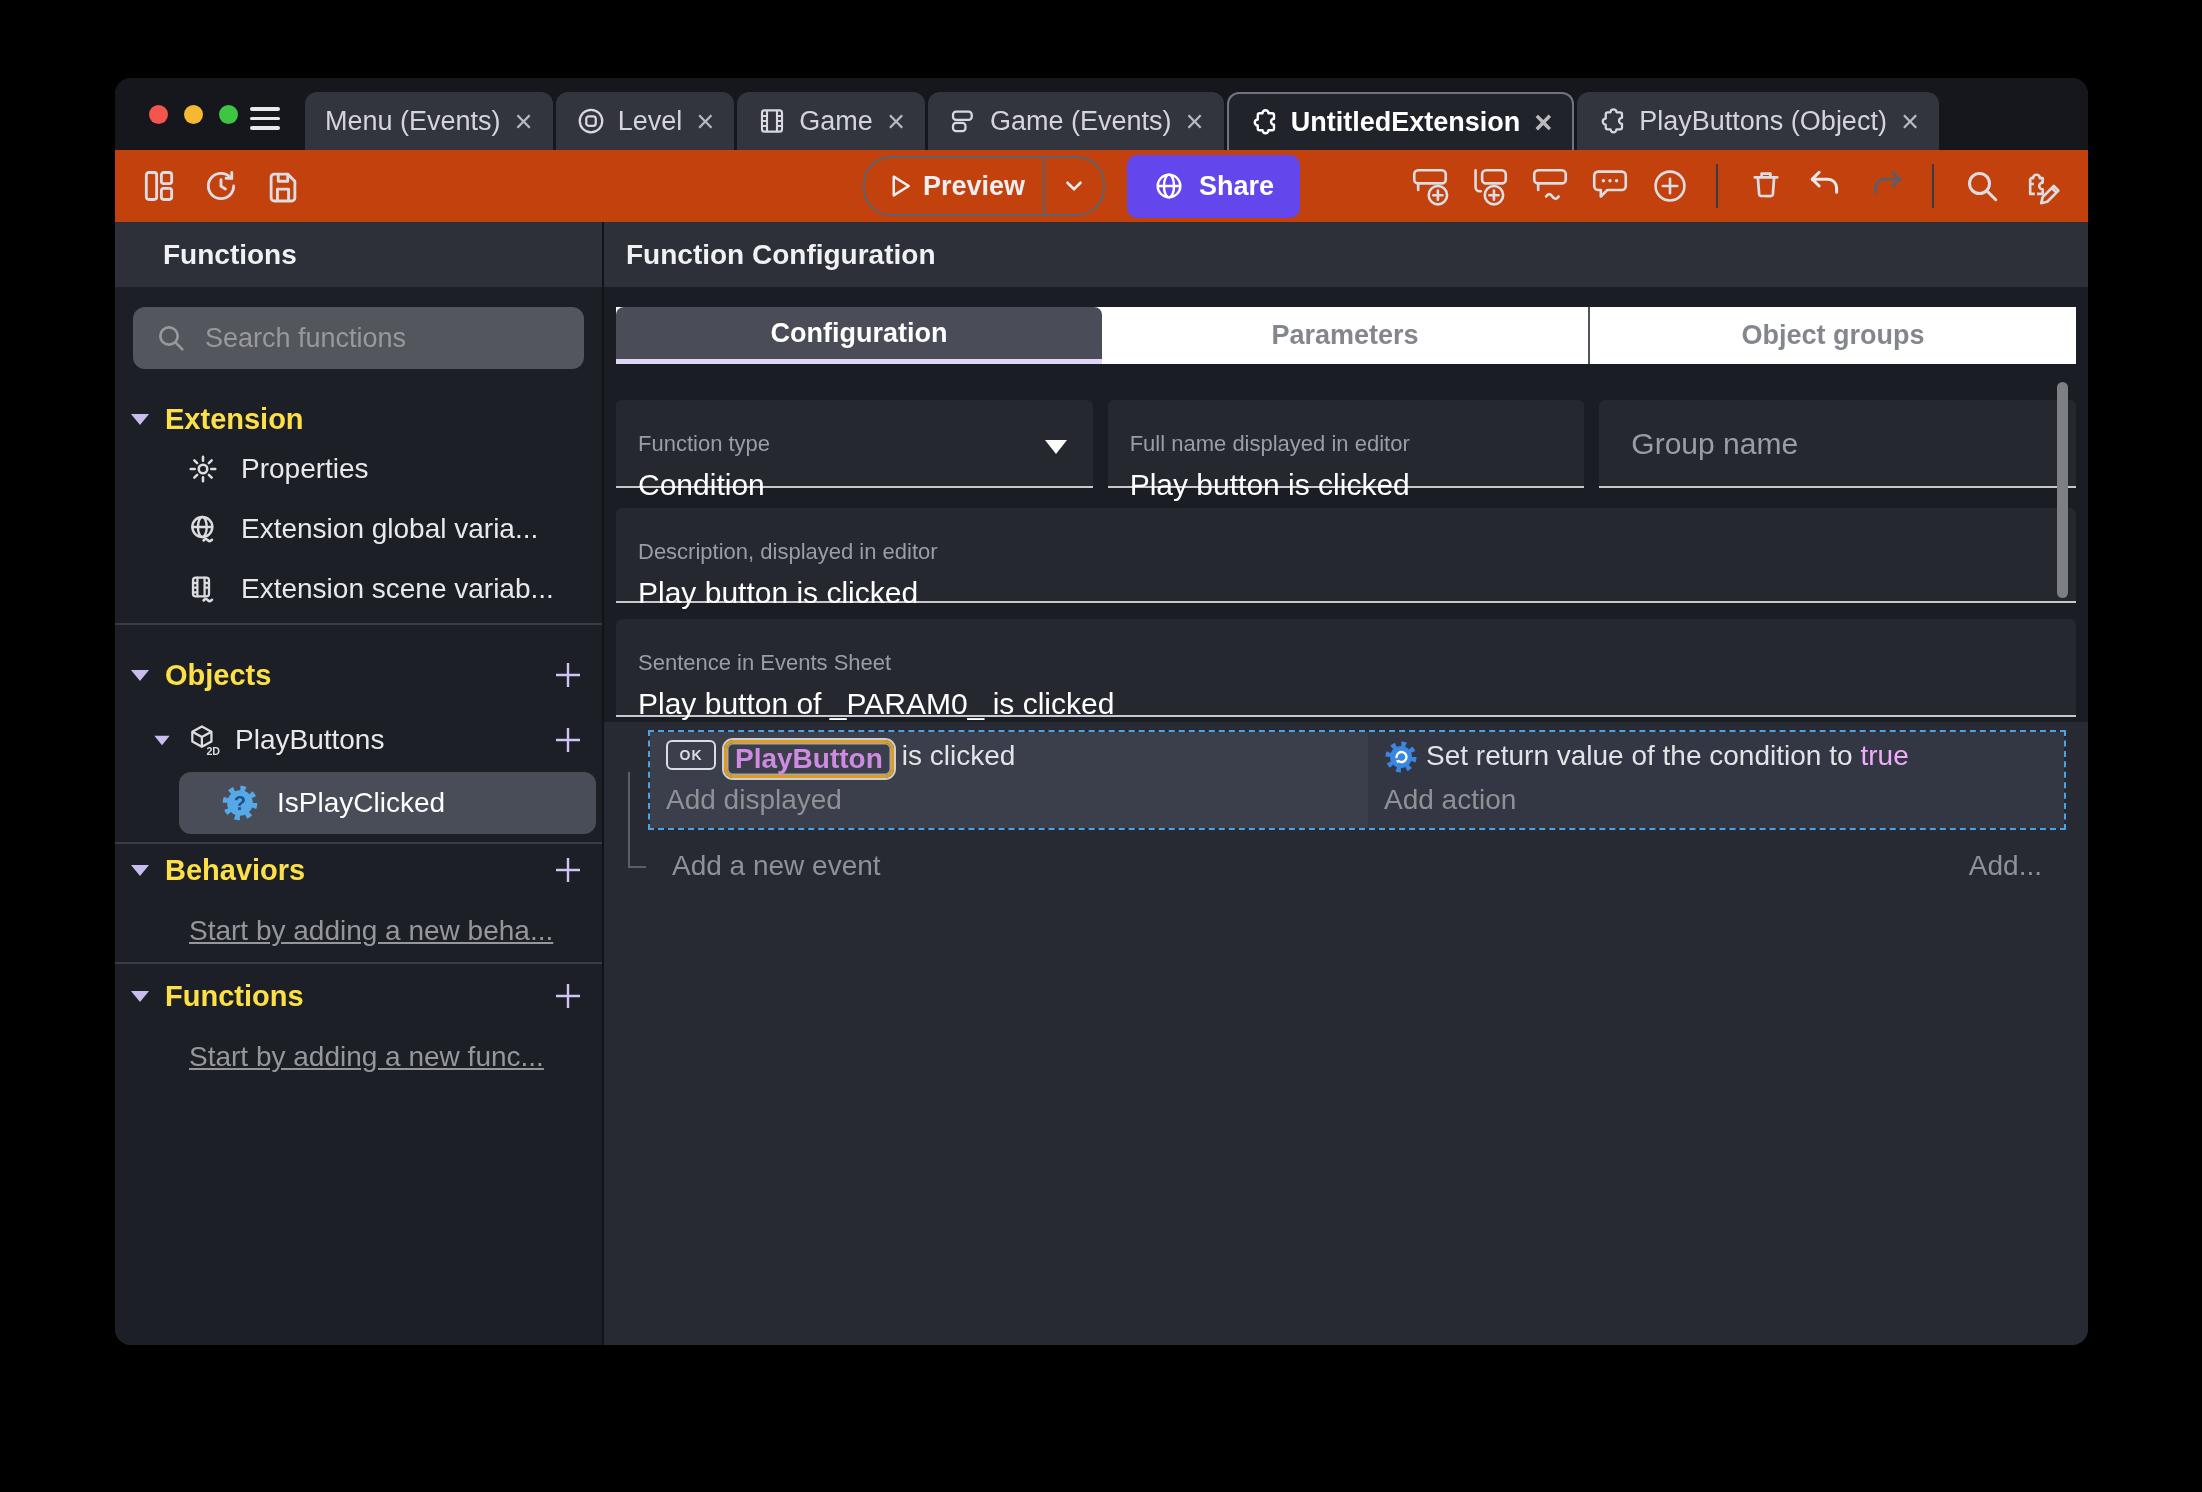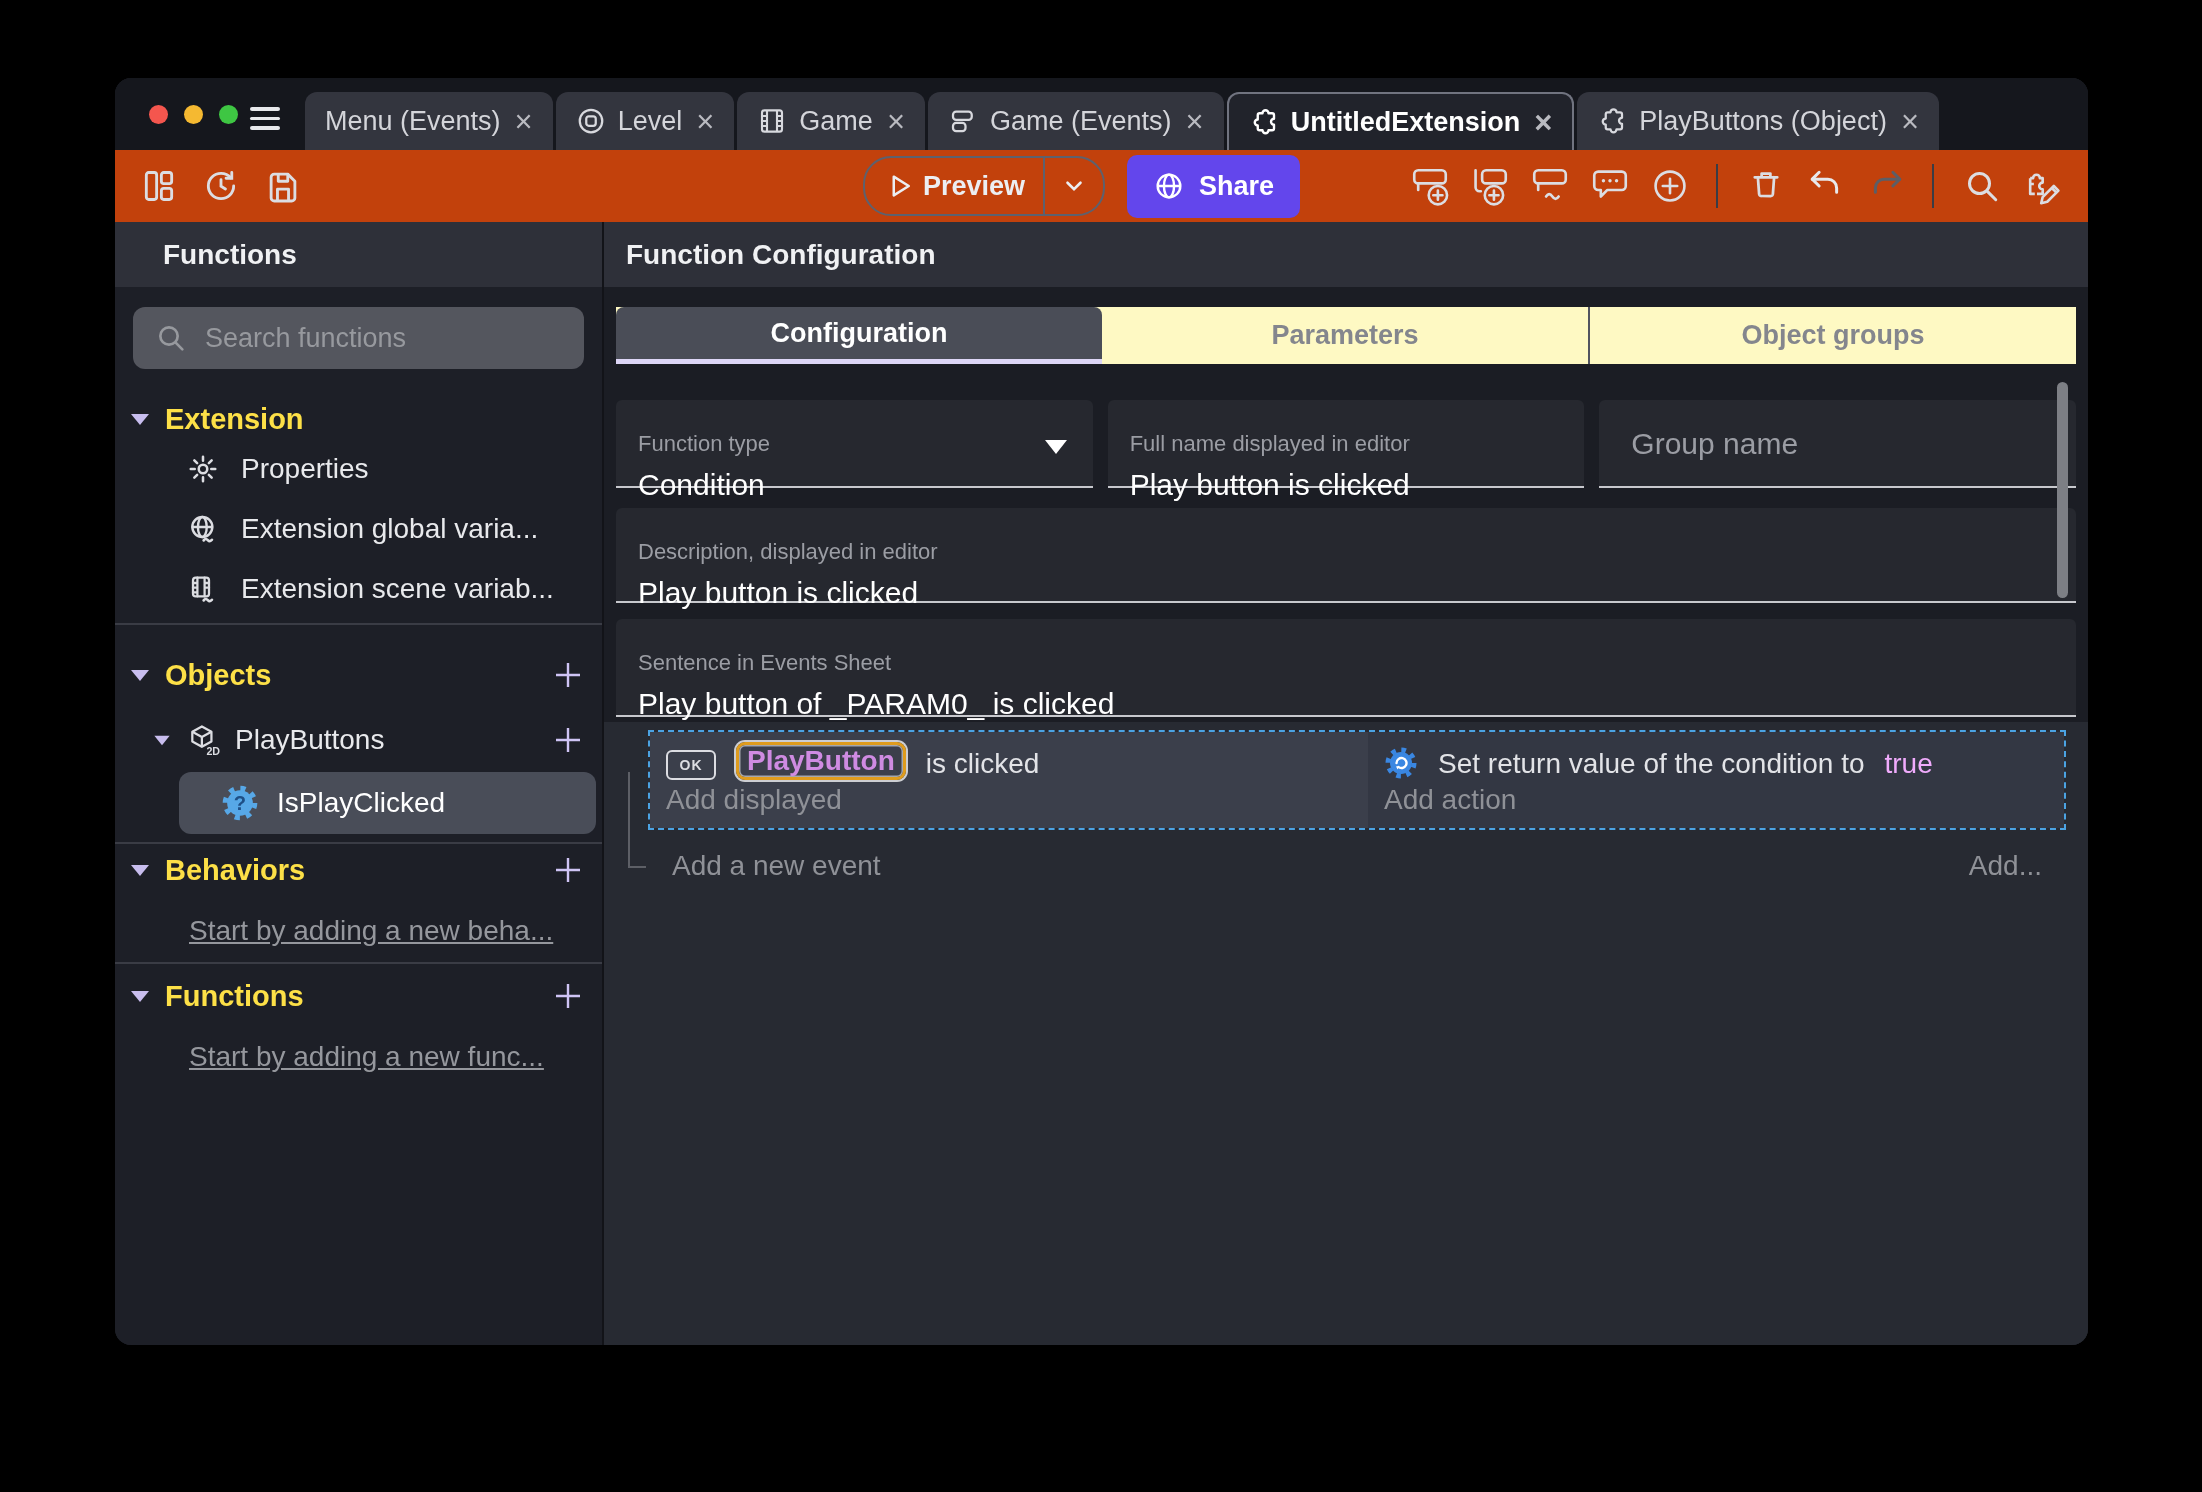--- a/index.html
+++ b/index.html
@@ -52,21 +52,21 @@
   .sdiv{height:2px;background:#3a3c45;}
   .obj-row{height:64px;display:flex;align-items:center;padding:0 16px 0 38px;gap:14px;
     font-size:28px;color:#e8e9ec;}
   .fn-row{height:62px;margin:0 6px 0 64px;background:#494d58;border-radius:12px;display:flex;
     align-items:center;padding-left:42px;gap:18px;font-size:28px;color:#fff;}
   .hint{height:34px;padding-left:74px;font-size:28px;color:#95979d;display:flex;align-items:center;text-decoration:underline;}
   
   .main{flex:1;display:flex;flex-direction:column;background:#1b1d24;position:relative;}
   .m-header{height:65px;background:#2e3039;display:flex;align-items:center;padding-left:22px;flex:none;}
   .form{padding:20px 12px 0;flex:none;}
-  .tabstrip{height:57px;display:flex;background:#fef9c3;}
+  .tabstrip{height:57px;display:flex;background:#ffffff;}
   .mtab{flex:1;display:flex;align-items:center;justify-content:center;font-size:27px;
     font-weight:700;color:#84868d;box-sizing:border-box;}
   .mtab.active{background:#4a4d57;color:#fff;border-radius:8px 8px 0 0;
     border-bottom:5px solid #ddd6f6;}
   .mtab.sep{border-left:2px solid #515460;}
   .frow{margin-top:36px;display:flex;gap:15px;}
   .field{background:#26282f;border-radius:6px 6px 0 0;border-bottom:2px solid #c7c8cd;
     padding:13px 22px 0;height:88px;box-sizing:border-box;position:relative;}
   .frow .field{flex:1;}
   .f-label{font-size:22px;color:#9b9da4;margin-top:18px;}
@@ -74,21 +74,21 @@
   .f-placeholder{font-size:30px;color:#9b9da4;margin-top:14px;margin-left:10px;}
   .caret{position:absolute;right:26px;top:40px;width:0;height:0;border-left:11px solid transparent;
     border-right:11px solid transparent;border-top:14px solid #fff;}
   .field.wide{margin-top:20px;height:95px;}
   .field.wide2{margin-top:16px;height:98px;}
   .scrollthumb{position:absolute;right:20px;top:160px;width:11px;height:216px;background:#7d7f85;border-radius:6px;}
   .events{flex:1;background:#272a32;margin-top:5px;position:relative;padding:8px 22px 0 44px;}
   .event-row{display:flex;border:2.5px dashed #4ba3e3;box-sizing:border-box;}
   .cond-cell{width:718px;background:#3b3f4b;padding:8px 16px 10px;box-sizing:border-box;}
   .act-cell{flex:1;background:#333743;padding:8px 16px 10px;box-sizing:border-box;}
-  .ev-line1{display:flex;align-items:flex-end;gap:20px;font-size:28px;color:#e2e3e7;height:40px;white-space:nowrap;}
+  .ev-line1{display:flex;align-items:flex-start;gap:8px;font-size:28px;color:#e2e3e7;height:40px;white-space:nowrap;}
   .ev-line2{font-size:28px;color:#8f9197;margin-top:2px;height:36px;display:flex;align-items:center;}
   .okchip{min-width:40px;height:26px;border:2.5px solid #dcdde2;border-radius:6px;display:inline-flex;
     align-items:center;justify-content:center;font-size:14px;font-weight:700;color:#dcdde2;letter-spacing:1px;padding:0 3px;}
   .objchip{border:3px solid #df9c1d;border-radius:9px;padding:0 8px;color:#cf8be2;font-weight:700;
     box-shadow:0 0 0 2px rgba(255,255,255,.75), inset 0 0 0 1.5px rgba(255,255,255,.55);}
   .truev{color:#f0abfc;}
   .connector{position:absolute;left:24px;top:50px;width:16px;height:94px;
     border-left:2.5px solid #5d5f66;border-bottom:2.5px solid #5d5f66;}
   .addrow{margin-top:20px;display:flex;align-items:center;font-size:28px;color:#8f9197;}
   .addrow .left{margin-left:24px;}

